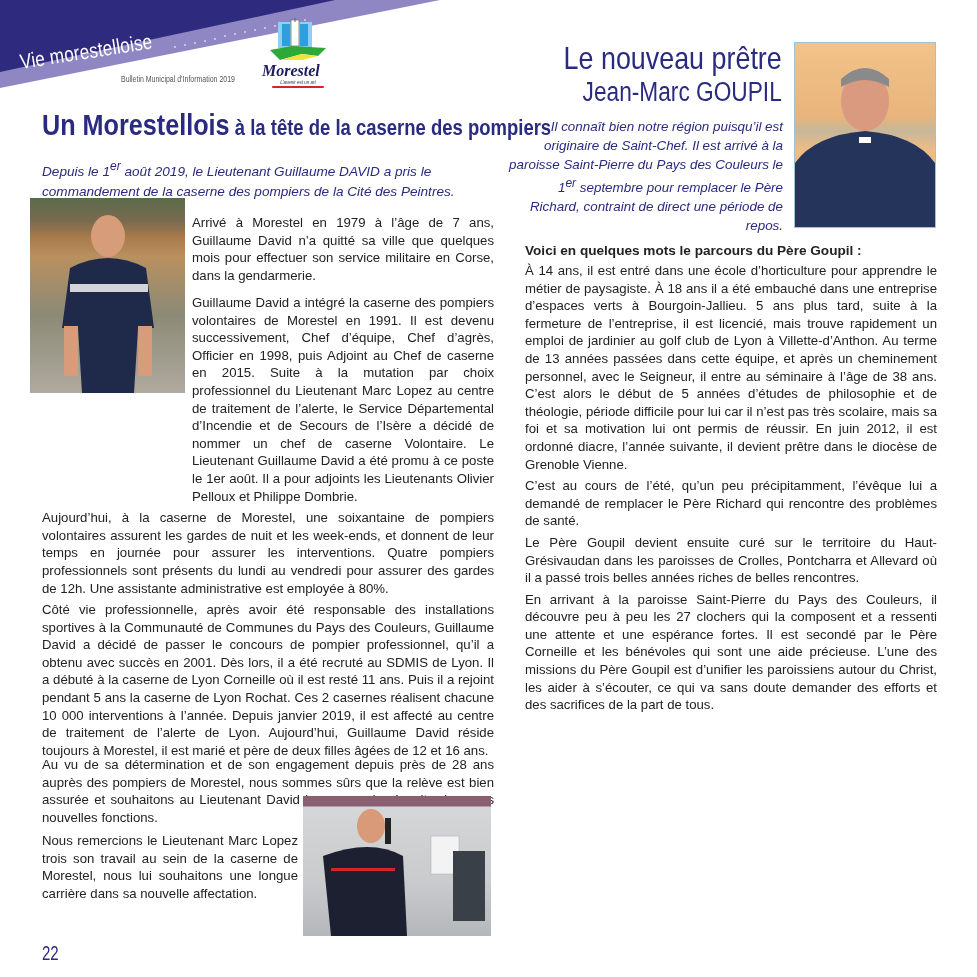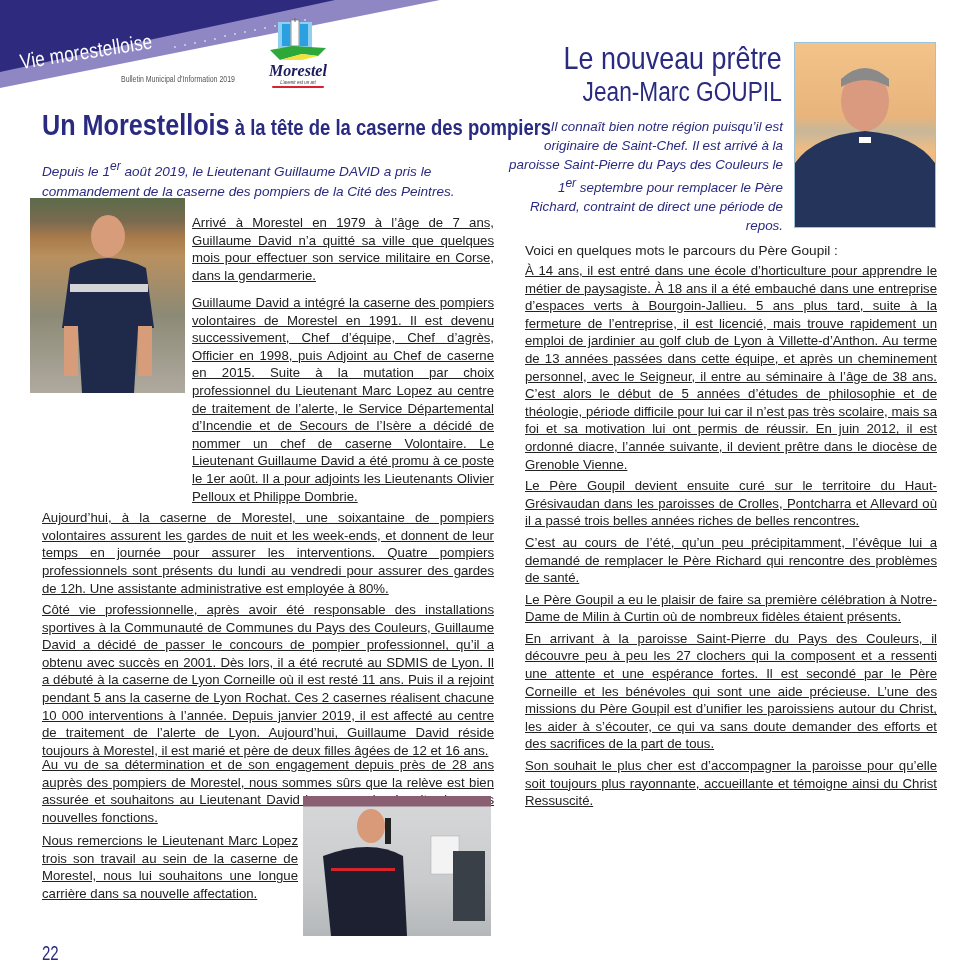--- a/index.html
+++ b/index.html
@@ -13,21 +13,21 @@
     font-family: "Liberation Sans", sans-serif; font-size: 21px; color: #ffffff;
     transform: rotate(-9deg) scaleX(0.82); transform-origin: left bottom;
     letter-spacing: 0.2px;
   }
   .bulletin {
     position: absolute; left: 121px; top: 74px;
     font-size: 8.5px; color: #555555; transform: scaleX(0.82); transform-origin: left top;
   }
   #logo { position: absolute; left: 262px; top: 18px; width: 72px; height: 72px; }
   .logo-word {
-    position: absolute; left: 0; top: 44px; width: 72px; text-align: center;
+    position: absolute; left: 0; top: 44px; width: 72px; 
     font-family: "Liberation Serif", serif; font-style: italic; font-weight: bold;
     font-size: 16px; color: #1b1b5e;
   }
   .logo-tag {
     position: absolute; left: 0; top: 62px; width: 72px; text-align: center;
     font-size: 4.5px; color: #333; font-style: italic;
   }
 
   
   .title-left {
@@ -48,35 +48,35 @@
   #photo-phone { left: 303px; top: 796px; width: 188px; height: 140px;
     background: linear-gradient(180deg, #8a5f72 0%, #8a5f72 7%, #d4d6d8 8%, #c9cbcd 60%, #b5b8ba 100%); }
   #photo-priest { left: 794px; top: 42px; width: 142px; height: 186px;
     border: 1px solid #9ec3d9;
     background: linear-gradient(180deg, #f2c38a 0%, #e8b47c 40%, #c7b79a 48%, #efbc84 58%, #e6b07b 100%); }
 
   .body-text {
     position: absolute; font-size: 13.2px; line-height: 17.6px; color: #222;
     text-align: justify;
   }
-  .body-text p { margin-bottom: 4px; text-decoration: underline; }
+  .body-text p { margin-bottom: 4px; }
 
   
   .title-right {
     position: absolute; right: 195px; top: 40px; text-align: right;
     color: #2a2a80; transform: scaleX(0.84); transform-origin: right top;
   }
   .title-right .t1 { font-size: 32px; line-height: 36px; white-space: nowrap; }
   .title-right .t2 { font-size: 27px; line-height: 32px; white-space: nowrap; }
   .chapo {
     position: absolute; left: 505px; top: 117px; width: 278px; text-align: right;
     font-style: italic; font-size: 13.4px; line-height: 19px; color: #2a2a80;
   }
   .parcours-heading {
-    position: absolute; left: 525px; top: 243px; font-size: 13.6px; font-weight: normal; color: #222;
+    position: absolute; left: 525px; top: 243px; font-size: 13.6px; font-weight: bold; color: #222;
   }
 
   .page-number {
     position: absolute; left: 42px; top: 942px; font-size: 20px; color: #2a2a80;
     transform: scaleX(0.75); transform-origin: left top;
   }
 </style>
 </head>
 <body>
 
@@ -184,18 +184,16 @@
     <path d="M46,36 Q70,14 94,36 L94,44 Q70,30 46,44 Z" fill="#8a8a8a"></path>
     <path d="M0,120 Q20,92 70,88 Q120,92 140,120 L140,184 L0,184 Z" fill="#24345a"></path>
     <rect x="64" y="94" width="12" height="6" fill="#ffffff"></rect>
   </svg>
 </div>
 
 <div class="parcours-heading">Voici en quelques mots le parcours du Père Goupil :</div>
 
 <div class="body-text" style="left:525px; top:262px; width:412px;">
   <p>À 14 ans, il est entré dans une école d’horticulture pour apprendre le métier de paysagiste. À 18 ans il a été embauché dans une entreprise d’espaces verts à Bourgoin-Jallieu. 5 ans plus tard, suite à la fermeture de l’entreprise, il est licencié, mais trouve rapidement un emploi de jardinier au golf club de Lyon à Villette-d’Anthon. Au terme de 13 années passées dans cette équipe, et après un cheminement personnel, avec le Seigneur, il entre au séminaire à l’âge de 38 ans. C’est alors le début de 5 années d’études de philosophie et de théologie, période difficile pour lui car il n’est pas très scolaire, mais sa foi et sa  motivation lui ont permis de réussir. En juin 2012, il est ordonné diacre, l’année suivante, il devient prêtre dans le diocèse de Grenoble Vienne.</p>
+  <p>C’est au cours de l’été, qu’un peu précipitamment, l’évêque lui a demandé de remplacer le  Père Richard qui rencontre des problèmes de santé.</p>
   <p>Le Père Goupil devient ensuite curé sur le territoire du Haut-Grésivaudan dans les paroisses de Crolles, Pontcharra et Allevard où il a passé trois belles années riches de belles rencontres.</p>
-  <p>C’est au cours de l’été, qu’un peu précipitamment, l’évêque lui a demandé de remplacer le  Père Richard qui rencontre des problèmes de santé.</p>
-  <p>Le Père Goupil a eu le plaisir de faire sa première célébration à Notre-Dame de Milin à Curtin où de nombreux fidèles étaient présents.</p>
   <p>En arrivant à la paroisse Saint-Pierre du Pays des Couleurs, il découvre peu à peu les 27 clochers qui la composent et a ressenti une attente et une espérance fortes. Il est secondé par le Père Corneille et les bénévoles qui sont une aide précieuse. L’une des missions du Père Goupil est d’unifier les paroissiens autour du Christ, les aider à s’écouter, ce qui va sans doute demander des efforts et des sacrifices de la part de tous.</p>
-  <p>Son souhait le plus cher est d’accompagner la paroisse pour qu’elle soit toujours plus rayonnante, accueillante et témoigne ainsi du Christ Ressuscité.</p>
 </div>
 
 </body></html>

